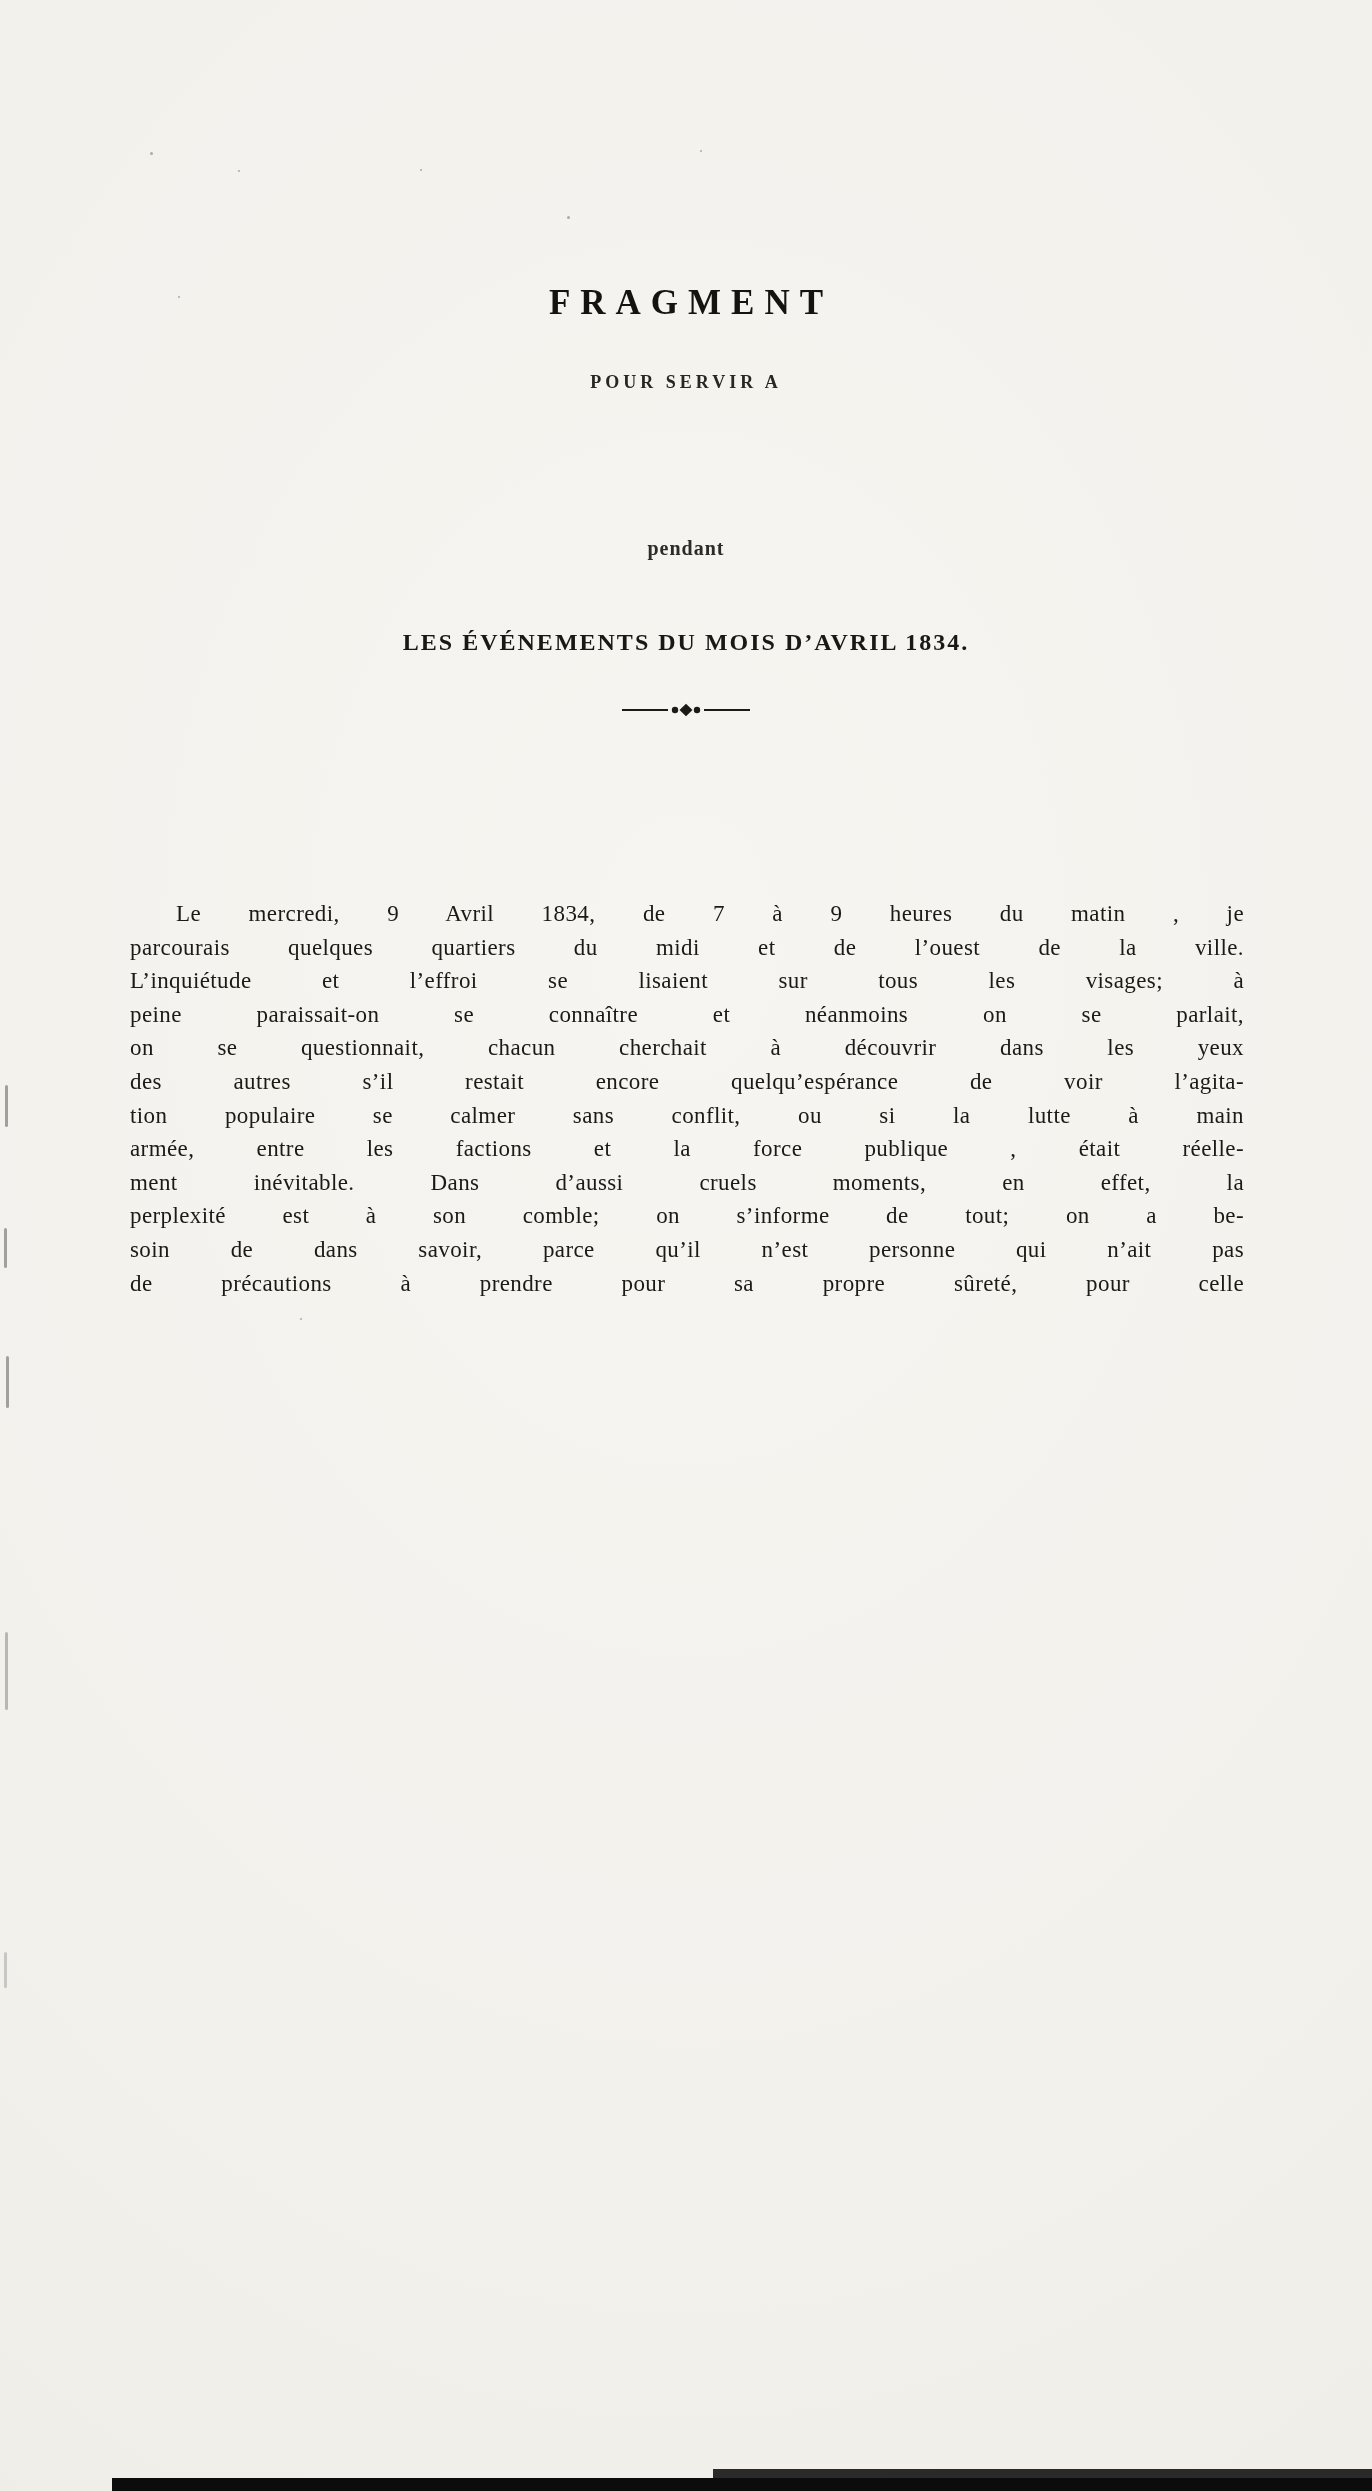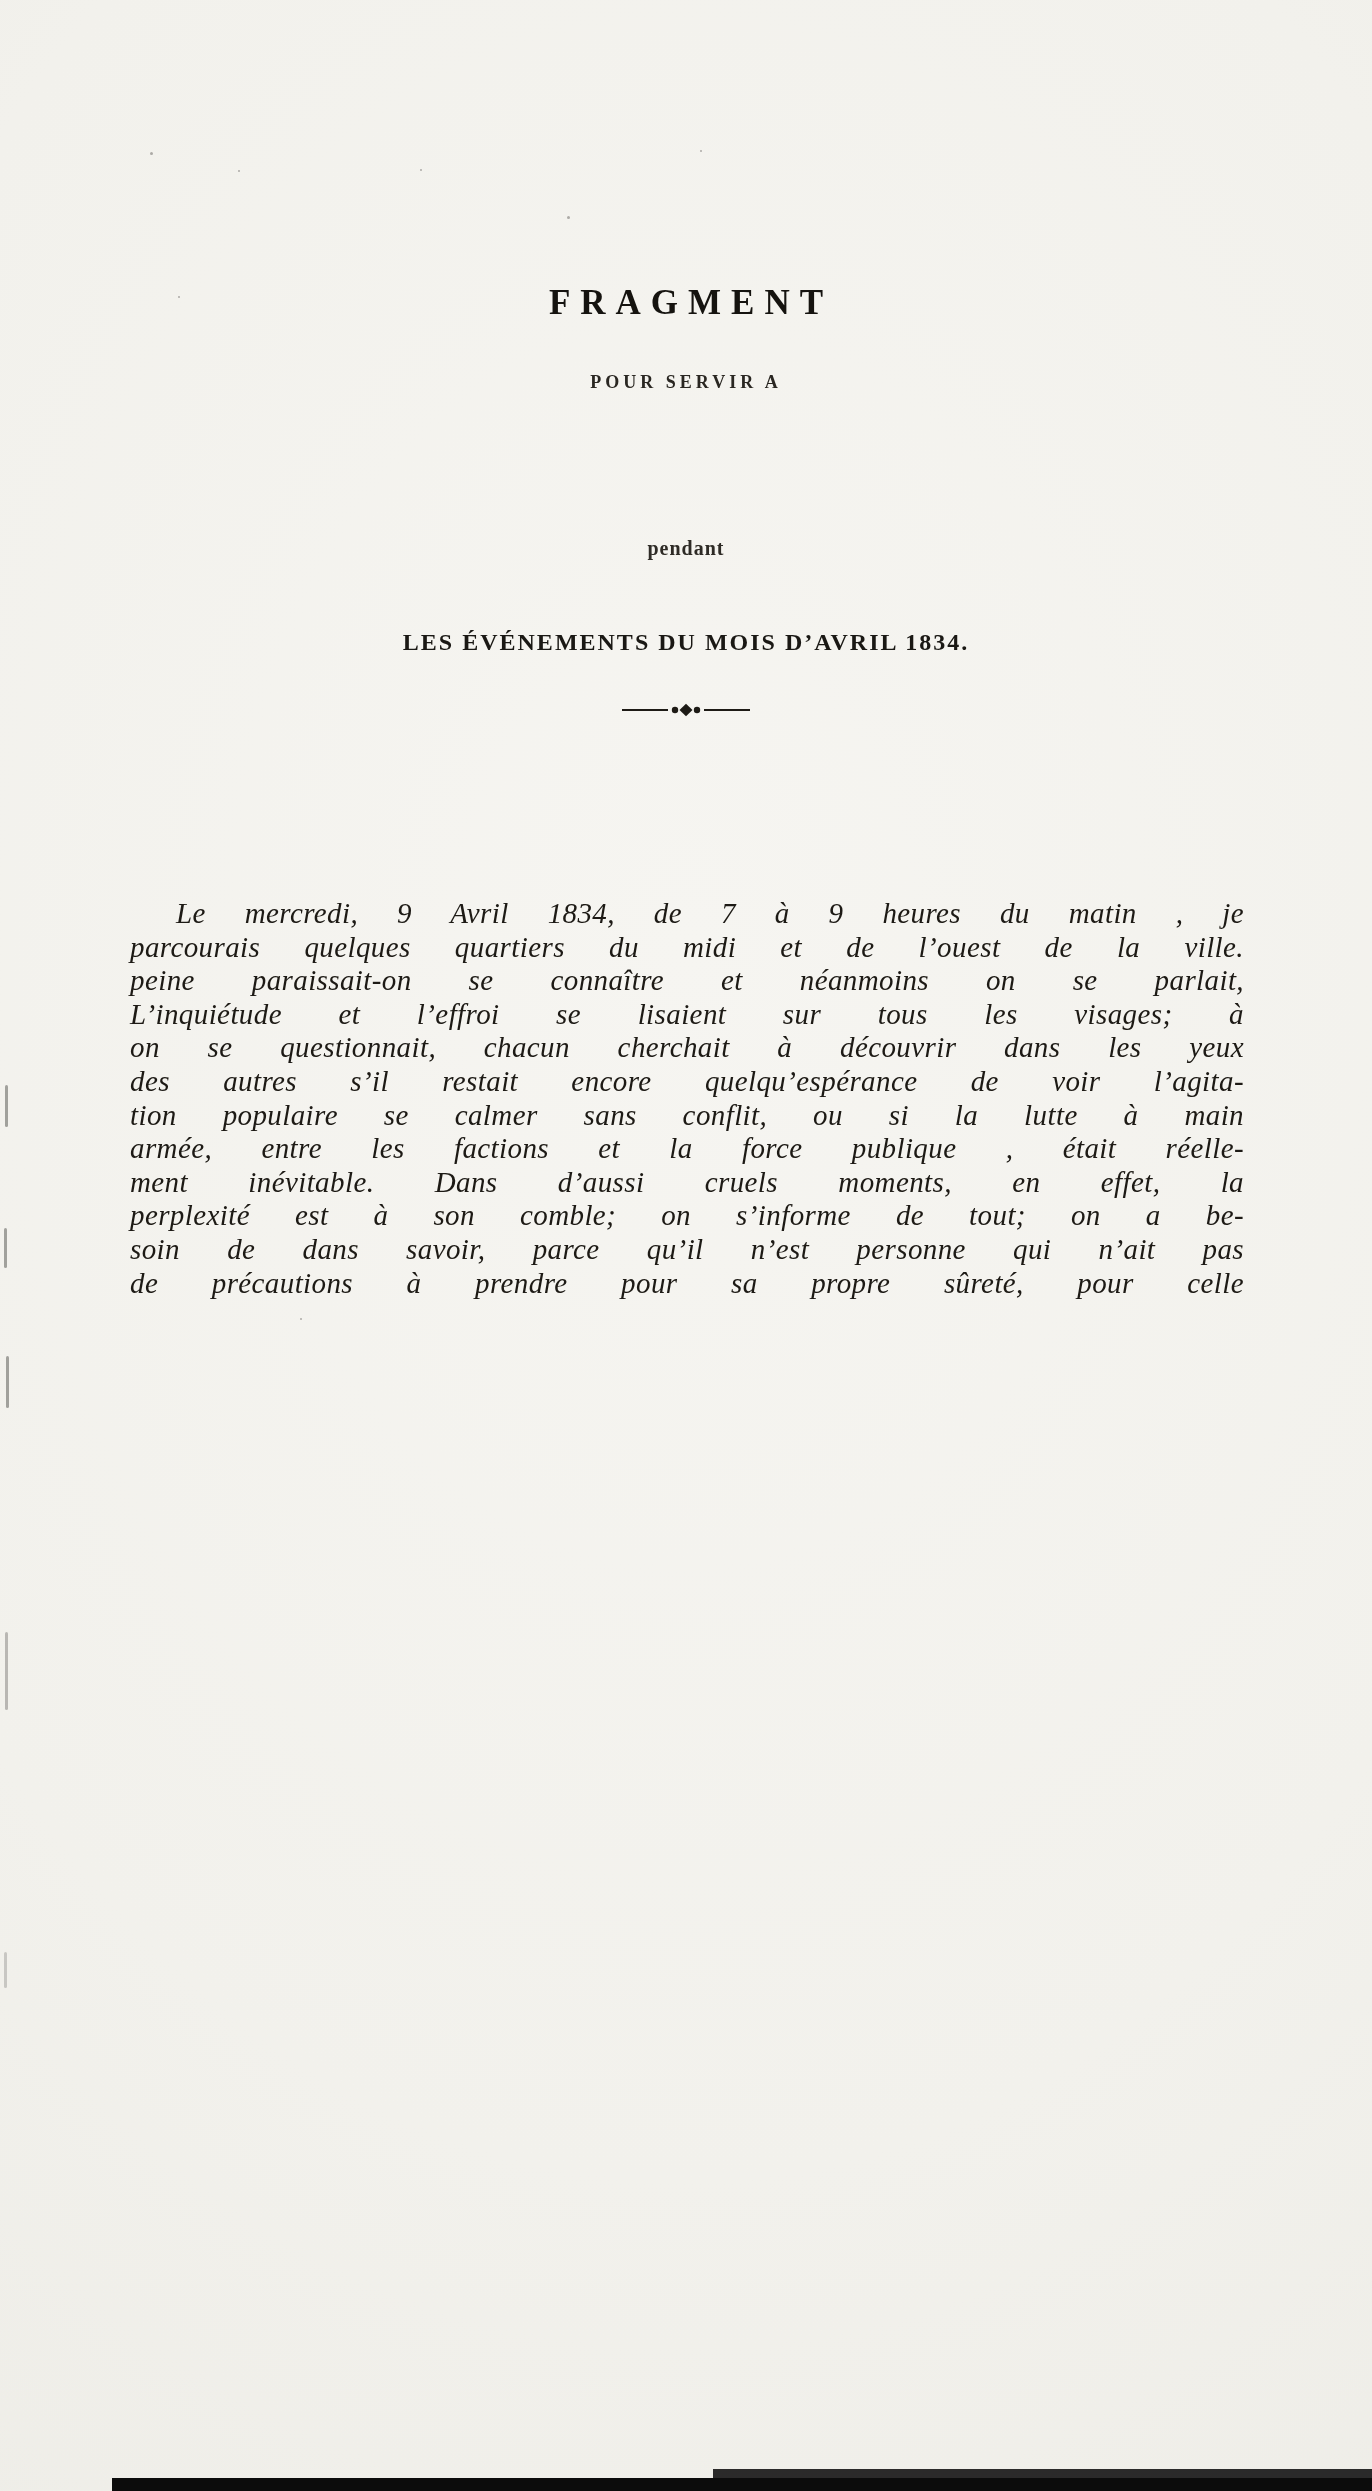--- a/index.html
+++ b/index.html
@@ -71,25 +71,24 @@
   .body-text {
     position: absolute;
     top: 897px;
     left: 130px;
     width: 1114px;
   }
   .line {
     text-align: justify;
     text-align-last: justify;
     -moz-text-align-last: justify;
-    font-size: 29px;
+    font-size: 23px;
     line-height: 33.6px;
     letter-spacing: 0.4px;
     color: #1d1a15;
-    font-style: italic;
   }
   .line.indent {
     text-indent: 46px;
   }
 
   
   .artifact { position: absolute; pointer-events: none; }
   .bar-bottom-main {
     left: 112px; right: 0; bottom: 0; height: 13px;
     background: #0c0c0c;
@@ -140,22 +139,22 @@
       <circle cx="55" cy="8" r="3.2" fill="#1d1a15"></circle>
       <path d="M66 1.8 L72.5 8 L66 14.2 L59.5 8 Z" fill="#1d1a15"></path>
       <circle cx="77" cy="8" r="3.2" fill="#1d1a15"></circle>
       <line x1="84" y1="8" x2="130" y2="8" stroke="#1d1a15" stroke-width="2"></line>
     </svg>
   </div>
 
   <div class="body-text">
     <div class="line indent">Le mercredi, 9 Avril 1834, de 7 à 9 heures du matin , je</div>
     <div class="line">parcourais quelques quartiers du midi et de l’ouest de la ville.</div>
+    <div class="line">L’inquiétude et l’effroi se lisaient sur tous les visages; à</div>
     <div class="line">peine paraissait-on se connaître et néanmoins on se parlait,</div>
-    <div class="line">L’inquiétude et l’effroi se lisaient sur tous les visages; à</div>
     <div class="line">on se questionnait, chacun cherchait à découvrir dans les yeux</div>
     <div class="line">des autres s’il restait encore quelqu’espérance de voir l’agita-</div>
     <div class="line">tion populaire se calmer sans conflit, ou si la lutte à main</div>
     <div class="line">armée, entre les factions et la force publique , était réelle-</div>
     <div class="line">ment inévitable. Dans d’aussi cruels moments, en effet, la</div>
     <div class="line">perplexité est à son comble; on s’informe de tout; on a be-</div>
     <div class="line">soin de dans savoir, parce qu’il n’est personne qui n’ait pas</div>
     <div class="line">de précautions à prendre pour sa propre sûreté, pour celle</div>
   </div>
 

